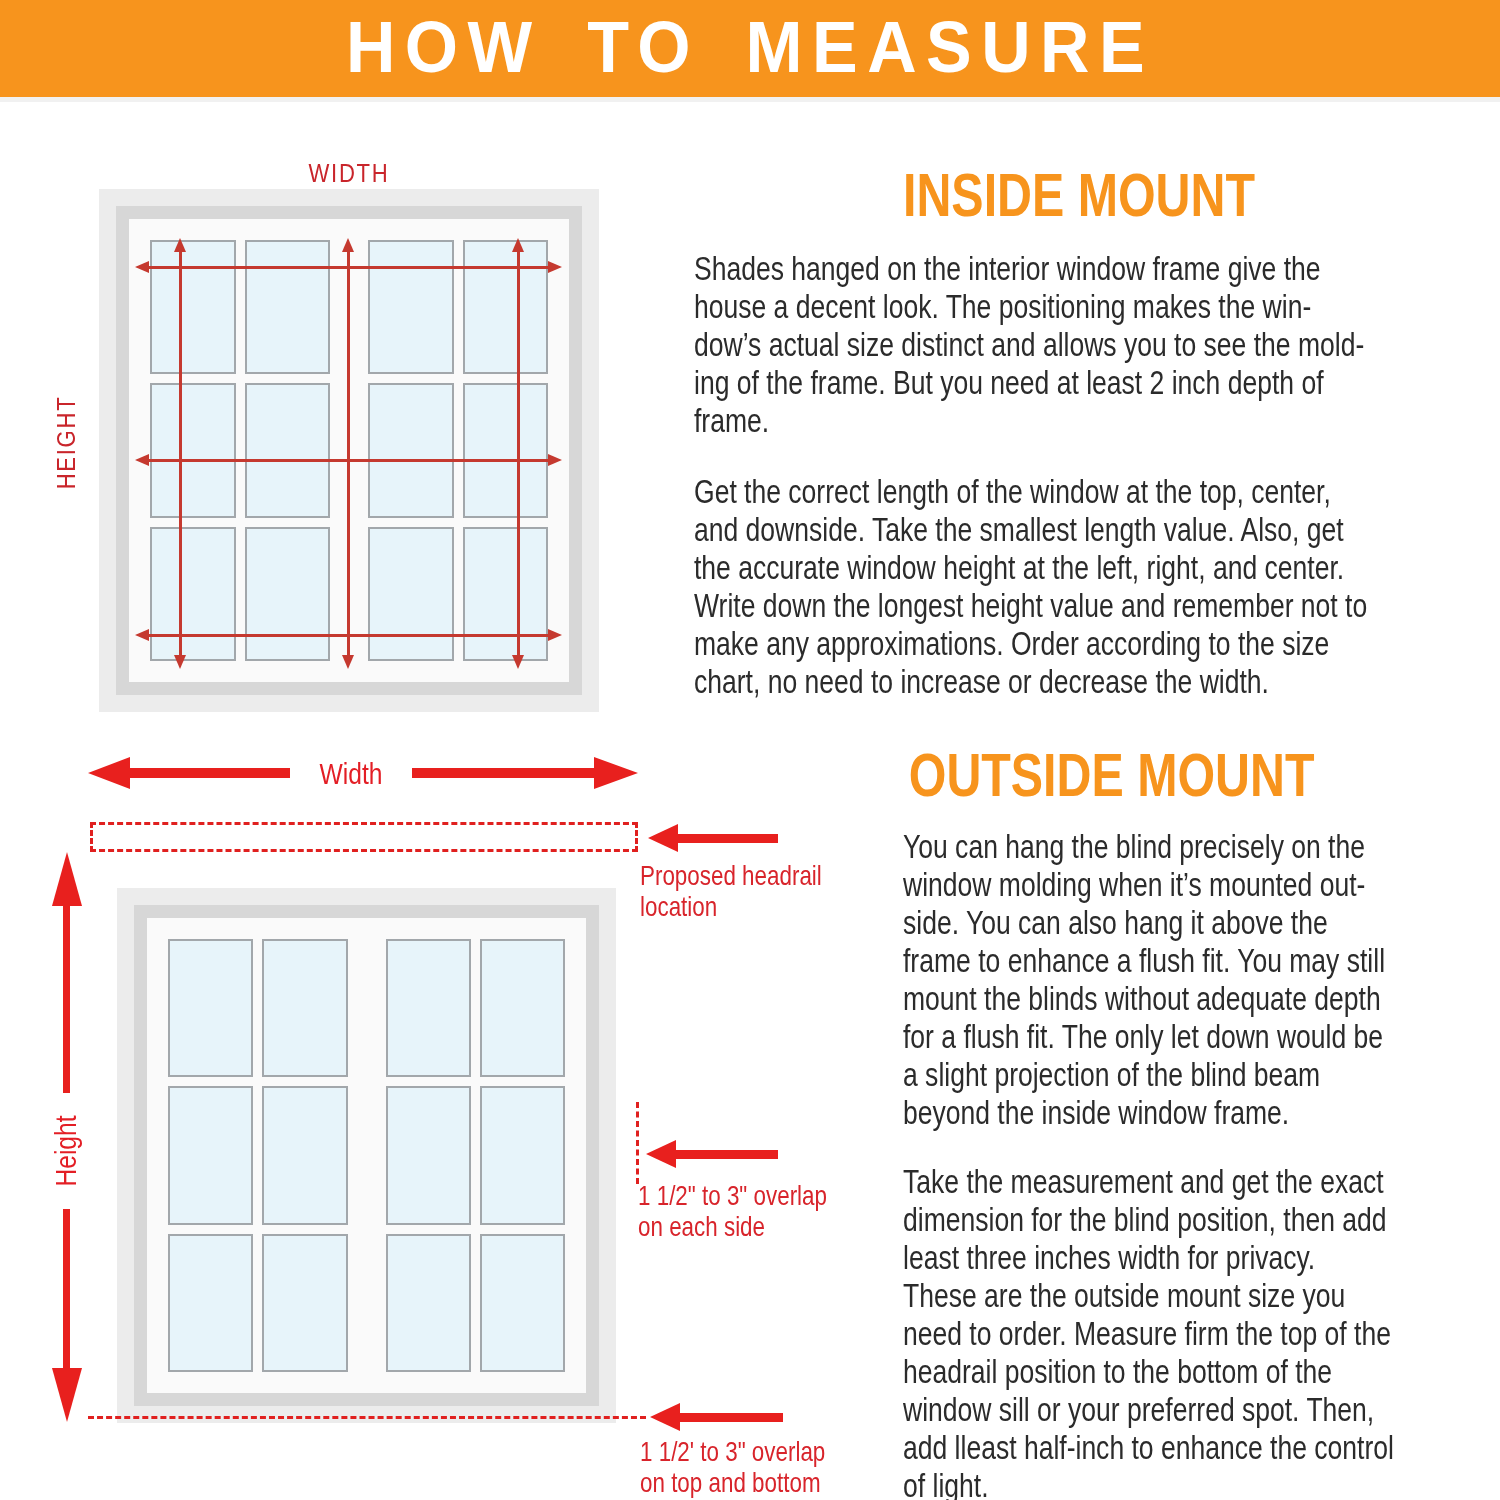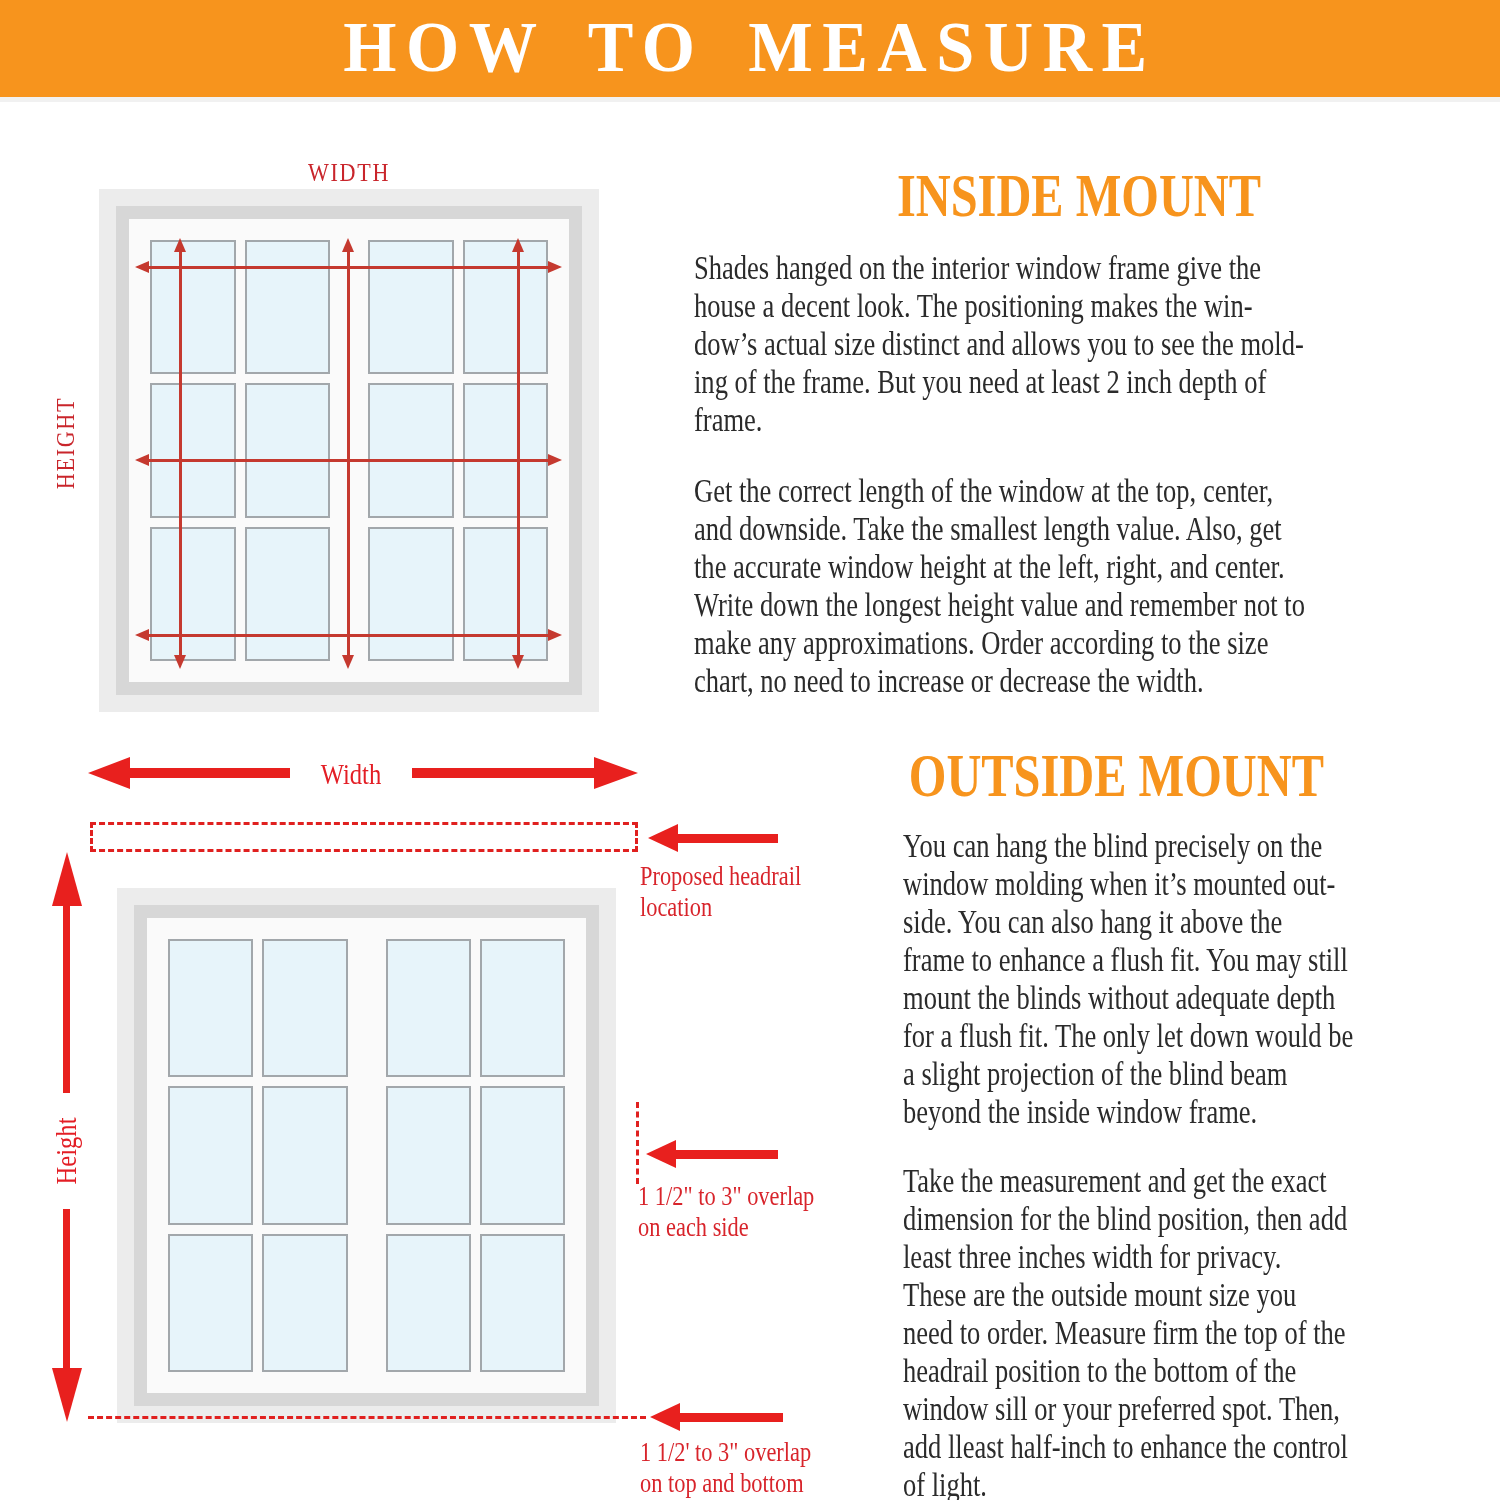--- a/index.html
+++ b/index.html
@@ -1,17 +1,17 @@
 <!DOCTYPE html>
 <html><head>
 <meta charset="utf-8">
 <style>
   html,body{margin:0;padding:0;background:#ffffff;}
   #stage{position:relative;width:1500px;height:1500px;background:#ffffff;overflow:hidden;
-         font-family:Liberation Serif, serif;}
+         font-family:Liberation Sans, sans-serif;}
 
   
   .banner{position:absolute;left:0;top:0;width:1500px;height:97px;background:#F7941D;
           border-bottom:5px solid #f1f1f1;}
   .banner-title{width:100%;text-align:center;line-height:94px;color:#ffffff;font-weight:bold;
           font-size:72px;letter-spacing:10px;word-spacing:18px;transform:scaleX(.95);transform-origin:center top;}
 
   
   .h-orange{position:absolute;color:#F7941D;font-weight:bold;font-size:62px;line-height:62px;
           text-align:center;transform:scaleX(.78);transform-origin:center top;white-space:nowrap;}

